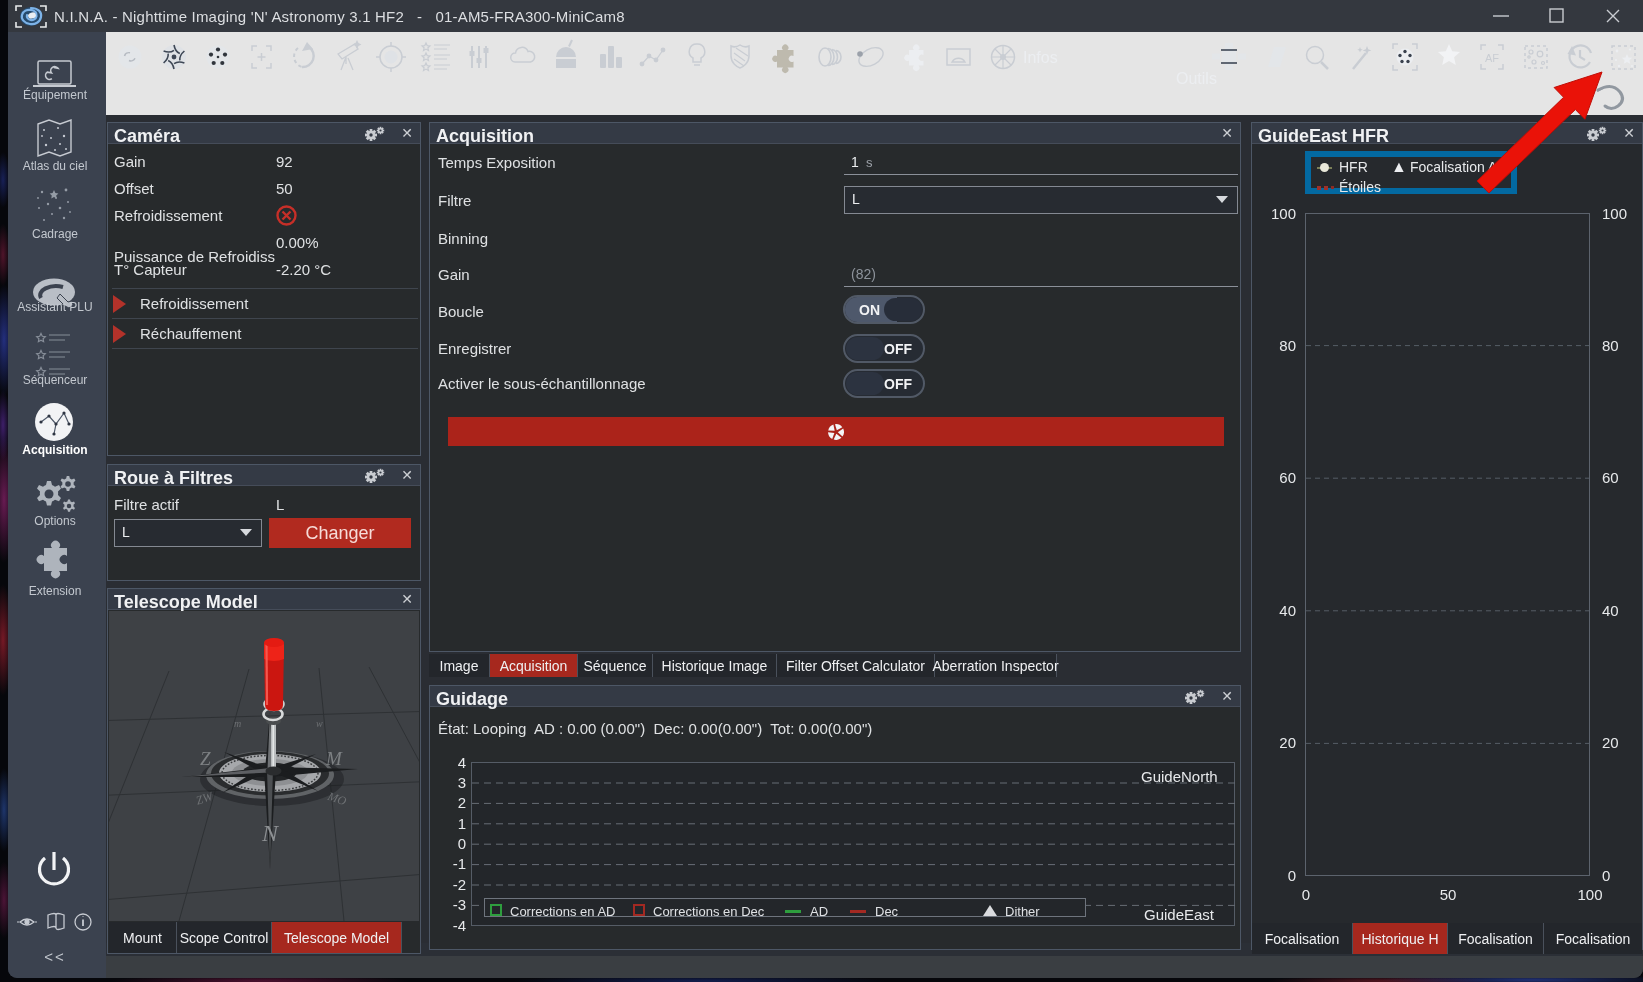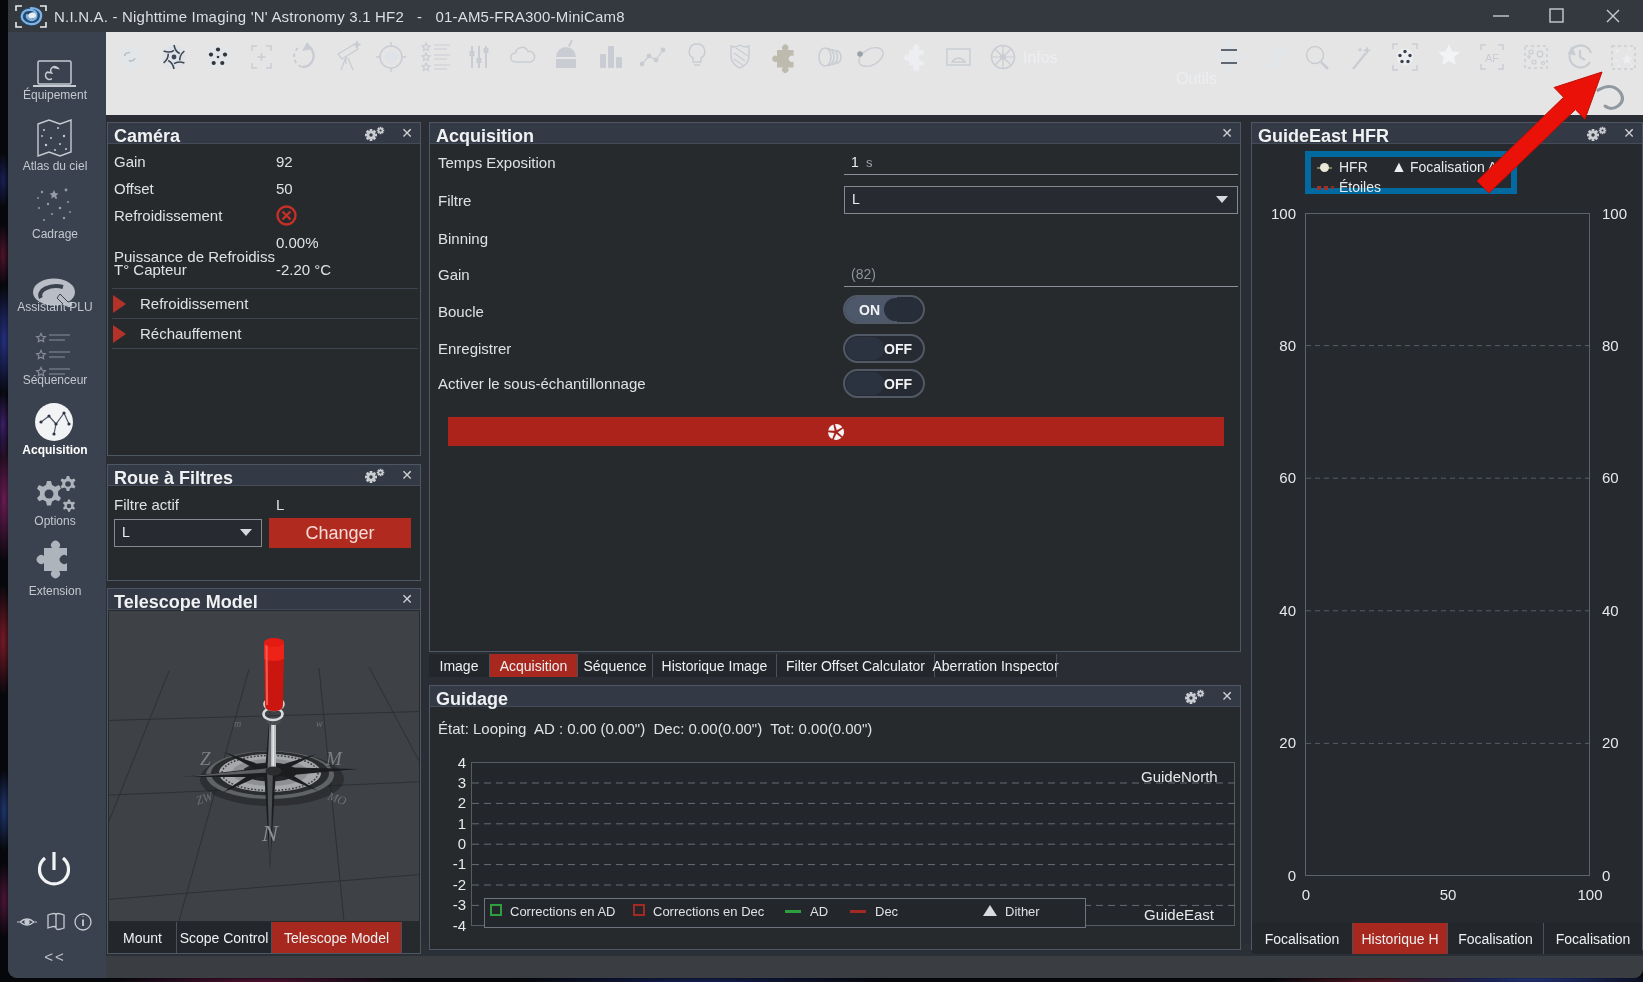--- a/index.html
+++ b/index.html
@@ -665,21 +665,21 @@
         <text x="36" y="143">1</text>
           <text x="36" y="163">0</text>
           <text x="36" y="183">-1</text>
         <text x="36" y="204">-2</text>
           <text x="36" y="224">-3</text>
           <text x="36" y="245">-4</text>
       </g>
     </svg>
     <div style="position:absolute; left:711px; top:82px; font-size:15px; color:#e7e9eb;">GuideNorth</div>
     <div style="position:absolute; left:714px; top:220px; font-size:15px; color:#e7e9eb;">GuideEast</div>
-    <div style="position:absolute; left:54px; top:212px; width:602px; height:30px; border:1px solid #6e747d; background:#23262a; font-size:13px; color:#dfe1e4;">
+    <div style="position:absolute; left:54px; top:212px; width:602px; height:19px; border:1px solid #6e747d; background:#23262a; font-size:13px; color:#dfe1e4;">
       <span style="position:absolute;left:5px;top:5px;width:12px;height:12px;border:2px solid #2e9e3e;"></span>
       <span style="position:absolute;left:25px;top:5px;">Corrections en AD</span>
       <span style="position:absolute;left:148px;top:5px;width:12px;height:12px;border:2px solid #a32922;"></span>
       <span style="position:absolute;left:168px;top:5px;">Corrections en Dec</span>
       <span style="position:absolute;left:300px;top:11px;width:16px;height:3px;background:#2e9e3e;"></span>
       <span style="position:absolute;left:325px;top:5px;">AD</span>
       <span style="position:absolute;left:365px;top:11px;width:16px;height:3px;background:#a32922;"></span>
       <span style="position:absolute;left:390px;top:5px;">Dec</span>
       <span style="position:absolute;left:498px;top:6px;width:0;height:0;border-left:7px solid transparent;border-right:7px solid transparent;border-bottom:11px solid #d9dbde;"></span>
       <span style="position:absolute;left:520px;top:5px;">Dither</span>

